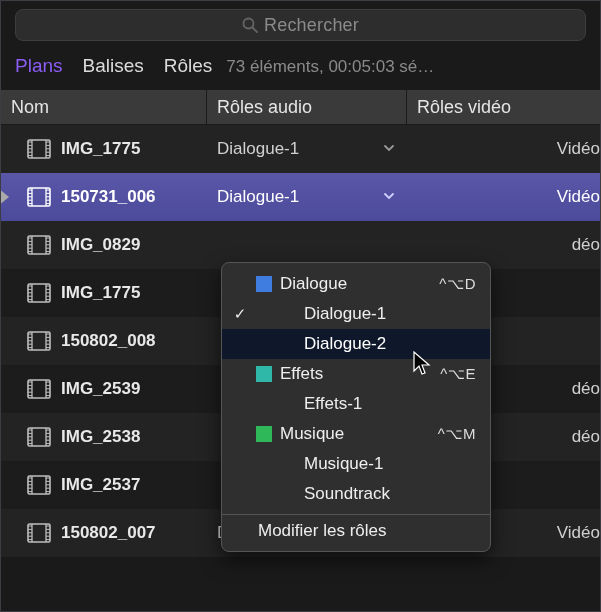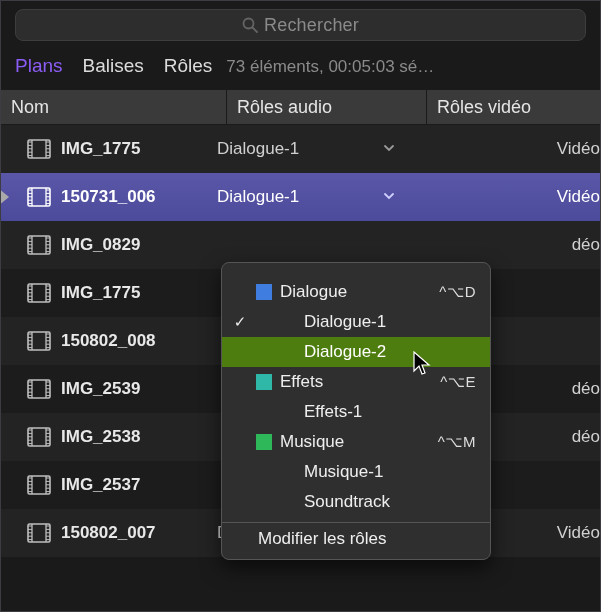--- a/index.html
+++ b/index.html
@@ -45,21 +45,21 @@
   .header-row {
     display: flex;
     background: #3a3a3a;
     border-top: 1px solid #1a1a1a;
     border-bottom: 1px solid #1a1a1a;
     height: 36px;
     align-items: center;
     font-size: 18px;
     color: #e5e5e5;
   }
-  .col-name { width: 226px; padding-left: 10px; border-right: 1px solid #1a1a1a; height:100%; display:flex; align-items:center;}
+  .col-name { width: 206px; padding-left: 10px; border-right: 1px solid #1a1a1a; height:100%; display:flex; align-items:center;}
   .col-audio { width: 200px; padding-left: 10px; border-right: 1px solid #1a1a1a; height:100%; display:flex; align-items:center;}
   .col-video { flex: 1; padding-left: 10px; height:100%; display:flex; align-items:center;}
   
   .rows { position: relative; }
   .row {
     display: flex;
     height: 48px;
     align-items: center;
     font-size: 17px;
     position: relative;
@@ -108,35 +108,35 @@
   }
   
   .menu {
     position: absolute;
     left: 220px; top: 261px;
     width: 270px;
     background: #2f2f2f;
     border: 1px solid #555;
     border-radius: 8px;
     box-shadow: 0 8px 20px rgba(0,0,0,.6);
-    padding: 14px 0 4px;
+    padding: 6px 0 4px;
     z-index: 50;
     font-size: 17px;
     color: #eee;
   }
   .menu-item {
     display: flex;
     align-items: center;
     height: 30px;
     padding: 0 14px 0 10px;
     gap: 8px;
     position: relative;
   }
   .menu-item.highlight {
-    background: #4d7c0f;
+    background: #0f172a;
     color: #fff;
   }
   .menu-item .check { width:16px; text-align:center; font-size:15px; color:#eee; }
   .menu-item .swatch {
     width: 16px; height: 16px;
     margin-left: 0;
     flex-shrink:0;
   }
   .menu-item .spacer { width:16px; flex-shrink:0;}
   .menu-item .label { flex:1; }

